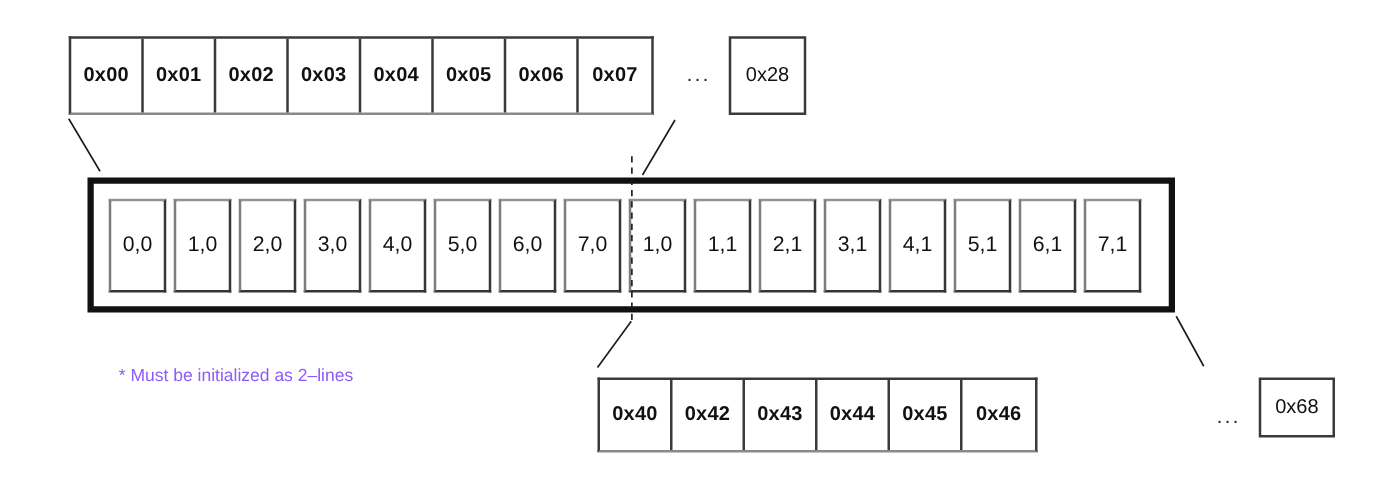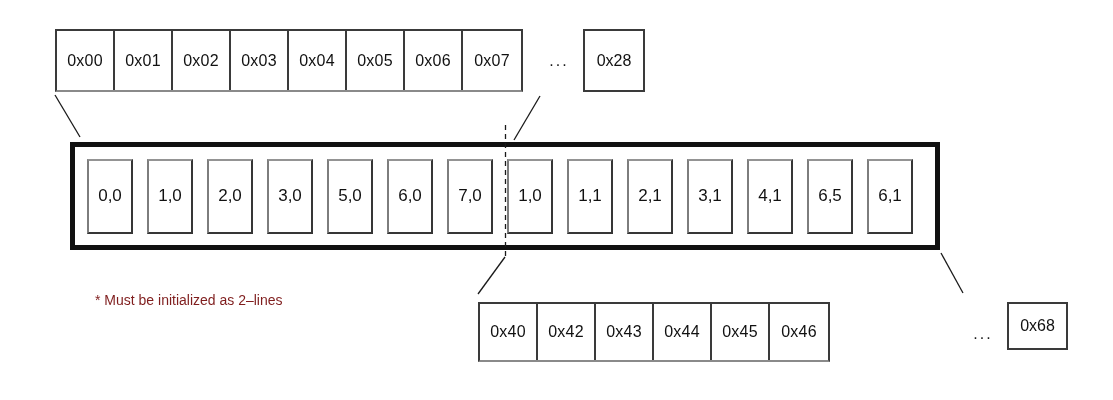--- a/index.html
+++ b/index.html
@@ -23,20 +23,21 @@
     border-bottom-color: var(--border-soft, #8a8a8a);
   }
   .mem-row .mem-cell {
     display: flex;
     align-items: center;
     justify-content: center;
     width: 58px;
     border-right: 2px solid var(--border-dark, #3a3a3a);
     font-size: 16px;
     letter-spacing: 0.2px;
+    font-weight: bold;
   }
   .mem-row .mem-cell:last-child { border-right: none; }
   .row-line1 { left: 55px; top: 29px; }
   .row-line1 .mem-cell { height: 59px; }
   .row-line2 { left: 478px; top: 302px; justify-content: flex-end; }
   .row-line2 .mem-cell { height: 56px; }
 
   
   .lone-box {
     position: absolute;
@@ -87,21 +88,21 @@
     border-color: var(--cell-border-light, #949494) var(--cell-border-shadow, #363636)
                   var(--cell-border-shadow, #363636) var(--cell-border-mid, #7d7d7d);
     font-size: 17px;
   }
 
   .footnote {
     position: absolute;
     left: 95px;
     top: 292px;
     font-size: 14px;
-    color: #7f1d1d;
+    color: #8b5cf6;
     white-space: nowrap;
   }
 
   .overlay {
     position: absolute;
     inset: 0;
     pointer-events: none;
   }
 </style>
 </head>
@@ -122,30 +123,32 @@
     </div>
   <div class="dots dots-line1">...</div>
   <div class="lone-box lone-line1">0x28</div>
 
   <div class="buffer">
 
   <div class="buf-cell">0,0</div>
       <div class="buf-cell">1,0</div>
       <div class="buf-cell">2,0</div>
       <div class="buf-cell">3,0</div>
+      <div class="buf-cell">4,0</div>
       <div class="buf-cell">5,0</div>
       <div class="buf-cell">6,0</div>
       <div class="buf-cell">7,0</div>
       <div class="buf-cell">1,0</div>
       <div class="buf-cell">1,1</div>
       <div class="buf-cell">2,1</div>
       <div class="buf-cell">3,1</div>
       <div class="buf-cell">4,1</div>
-      <div class="buf-cell">6,5</div>
+      <div class="buf-cell">5,1</div>
       <div class="buf-cell">6,1</div>
+      <div class="buf-cell">7,1</div>
     </div>
 
   <div class="footnote">* Must be initialized as 2–lines</div>
 
   <div class="mem-row row-line2">
 
   <div class="mem-cell">0x40</div>
       <div class="mem-cell">0x42</div>
       <div class="mem-cell">0x43</div>
       <div class="mem-cell">0x44</div>

